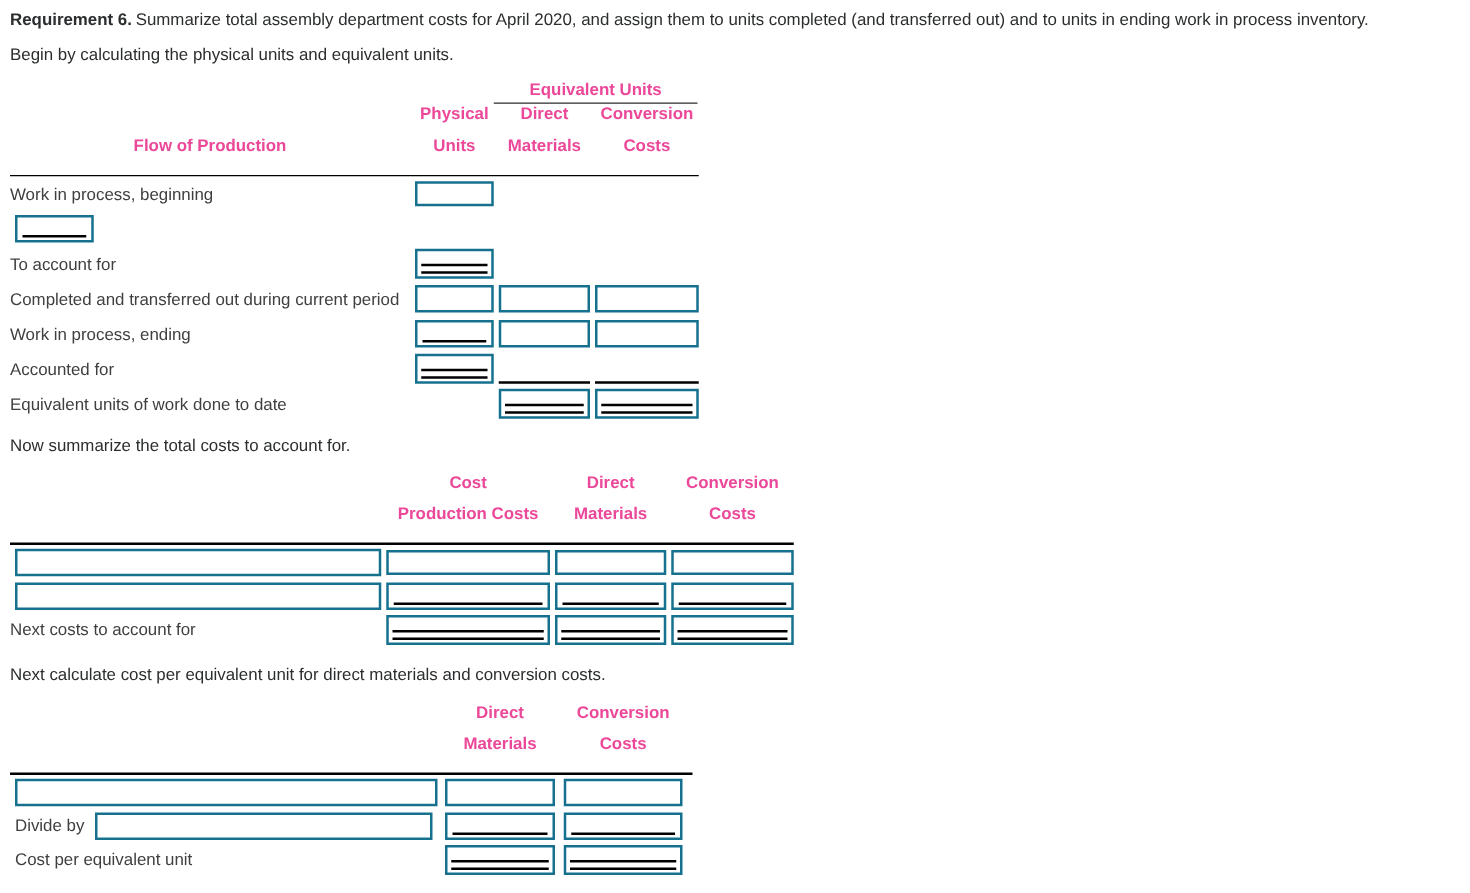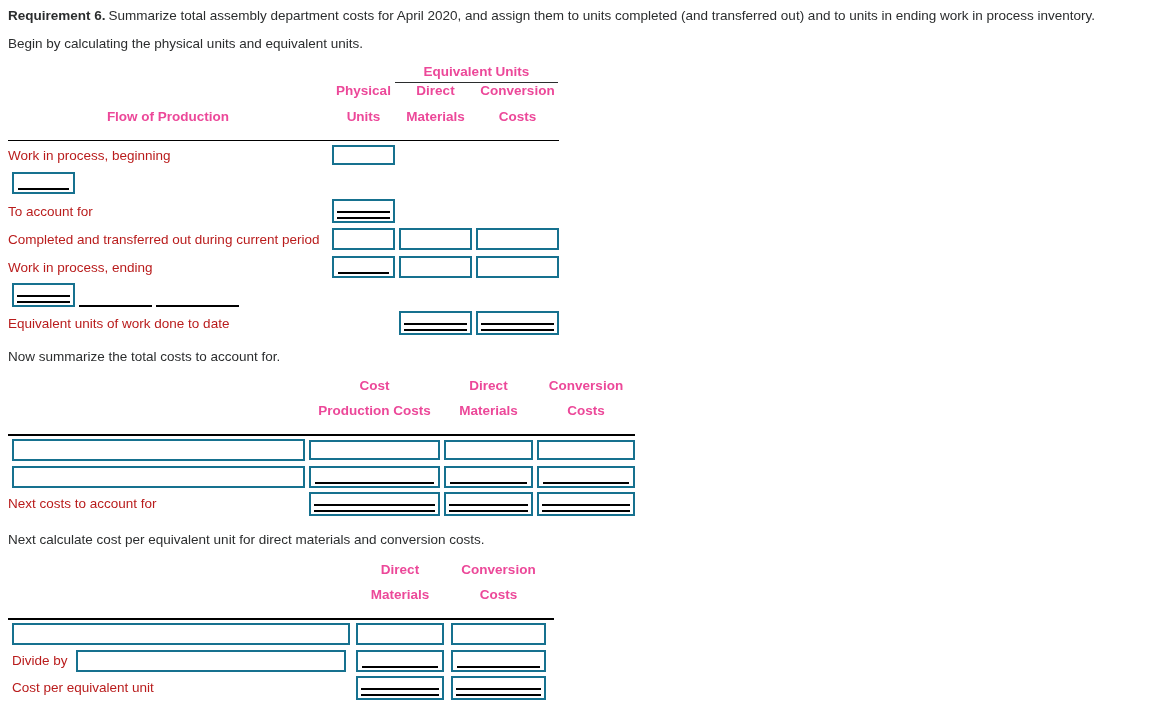--- a/index.html
+++ b/index.html
@@ -9,21 +9,21 @@
     font-size:13.5px; color:#2b2d2e;
   }
   .para { margin:0; padding:0; white-space:nowrap; }
   #p1 { margin:8px 0 0 8px; }
   #p2 { margin:13px 0 0 8px; }
   #p3 { margin:12px 0 0 8px; }
   #p4 { margin:15px 0 0 8px; }
   .bold { font-weight:bold; }
   .gap-left { margin-left:3px;text-align:right; }
 
-  .lbl  { color:#b91c1c; white-space:nowrap; }
+  .lbl  { color:#404040; white-space:nowrap; }
   .hdr  { color:#ec4899; font-weight:bold; text-align:center; white-space:nowrap; }
 
   
   .trow { display:flex; align-items:center; height:28px; }
   .hrow { display:flex; align-items:flex-start; height:25px; }
 
   
   .box {
     box-sizing:border-box; width:100%; height:20px;
     border:2px solid #16718f; background:#fff; position:relative;
@@ -145,20 +145,21 @@
       </div>
     <div class="c2">
         <div class="box h22"></div>
       </div>
     <div class="c3">
         <div class="box h22"></div>
       </div>
   </div>
 
   <div class="trow">
+    <div class="c0 lbl">Accounted for</div>
     <div class="c1">
         <div class="box h24">
           <div class="dline"></div>
         </div>
       </div>
     <div class="c2">
         <div class="lineonly"></div>
       </div>
     <div class="c3">
         <div class="lineonly"></div>

